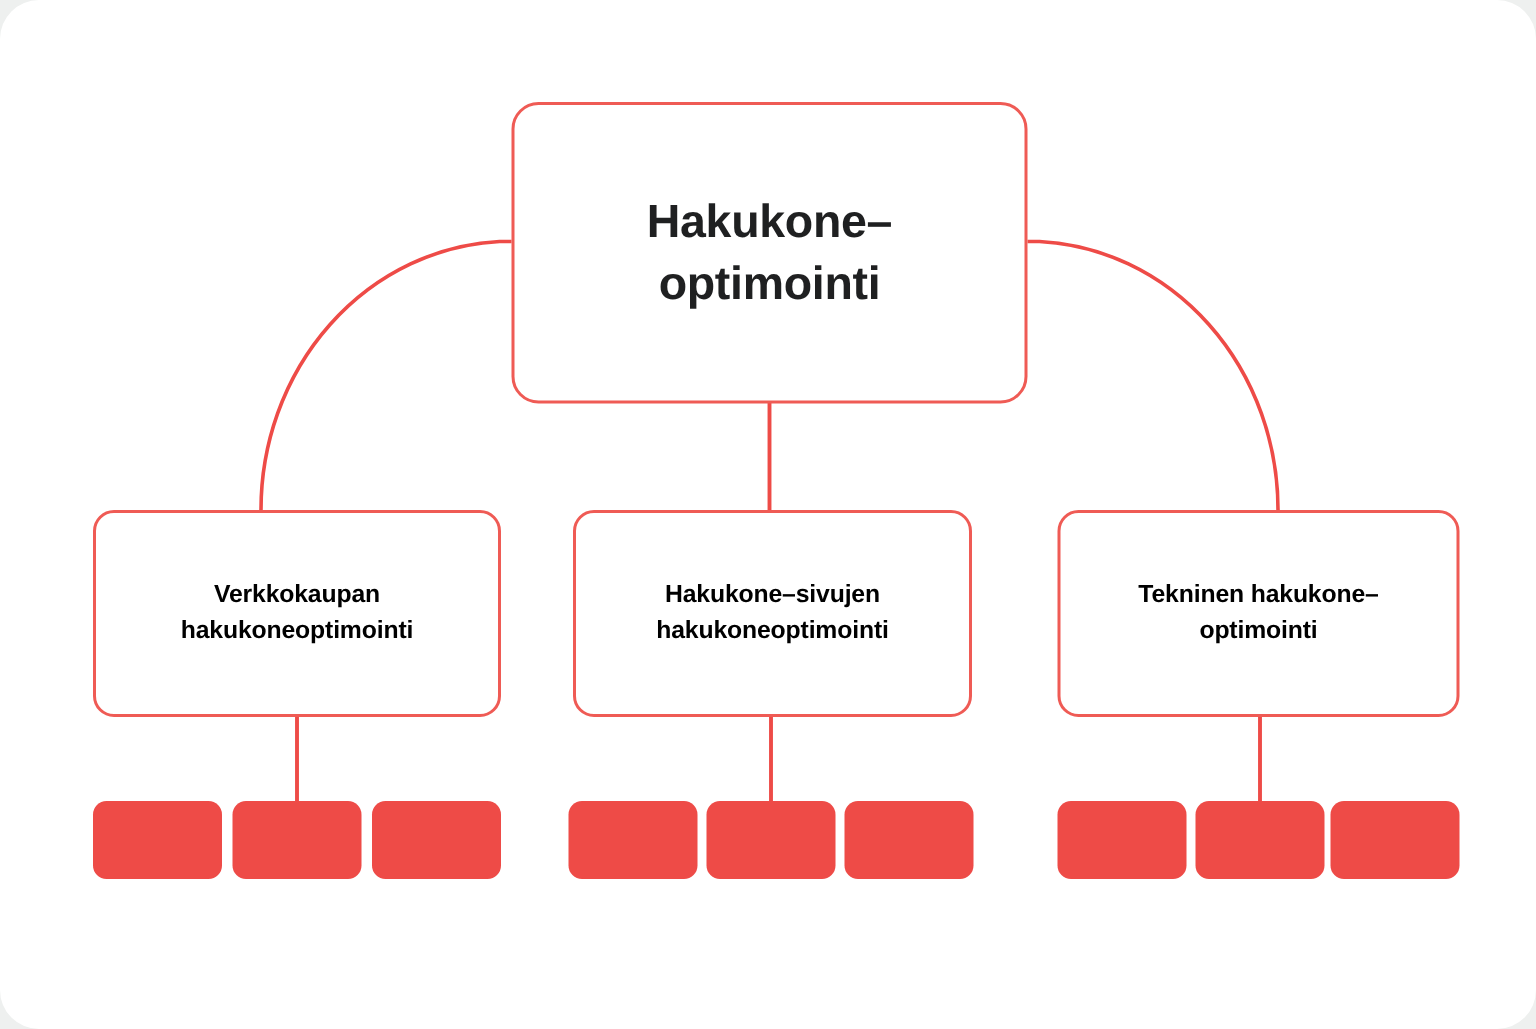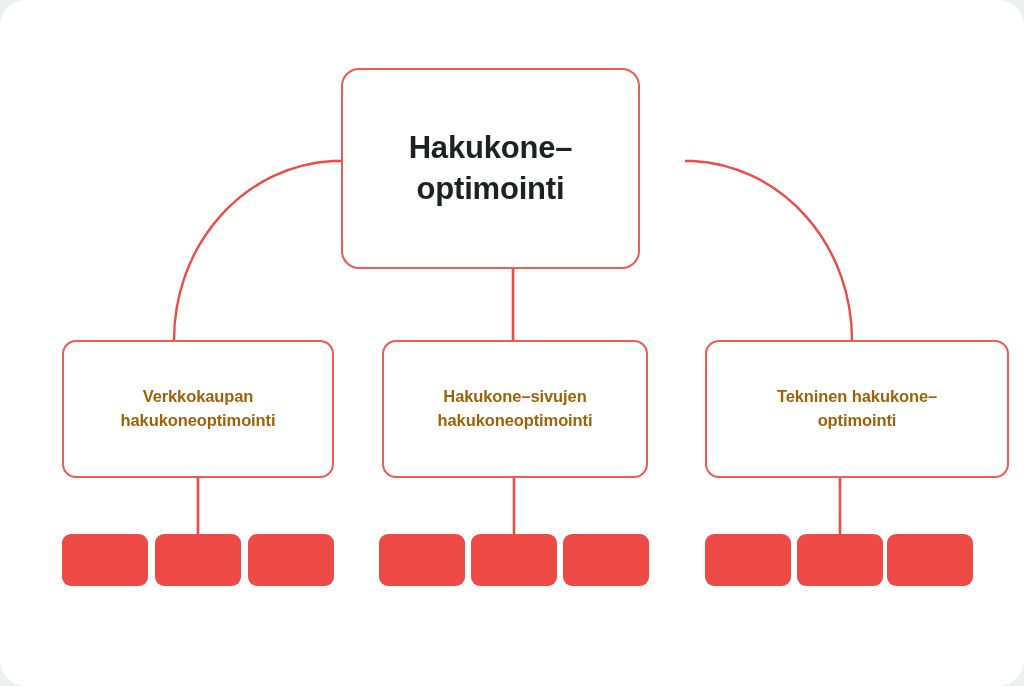--- a/index.html
+++ b/index.html
@@ -57,21 +57,21 @@
     font-size: 31px;
     font-weight: bold;
     color: #1f2021;
     line-height: 1.32;
     letter-spacing: -0.2px;
   }
 
   .node-child .node-label {
     font-size: 16.5px;
     font-weight: bold;
-    color: #a16207;
+    color: #000000;
     line-height: 1.45;
     letter-spacing: -0.1px;
   }
 
   .leaf {
     position: absolute;
     box-sizing: border-box;
     background: #ee4b47;
     border-radius: 9px;
   }
@@ -87,42 +87,42 @@
 
     <path d="M 685 161 L 693 161 A 167 179 0 0 1 852 340 L 852 340" fill="none" stroke="#ee4b47" stroke-width="2.4"></path>
 
     <line x1="513" y1="268" x2="513" y2="341" stroke="#ee4b47" stroke-width="2.6"></line>
 
     <line x1="198" y1="477" x2="198" y2="535" stroke="#ee4b47" stroke-width="2.6"></line>
     <line x1="514" y1="477" x2="514" y2="535" stroke="#ee4b47" stroke-width="2.6"></line>
     <line x1="840" y1="477" x2="840" y2="535" stroke="#ee4b47" stroke-width="2.6"></line>
   </svg>
 
-  <div class="node node-outline node-root" style="left:341px; top:68px; width:299px; height:201px;">
+  <div class="node node-outline node-root" style="left:341px; top:68px; width:344px; height:201px;">
     <div class="node-label">
       <div>Hakukone–</div>
       <div>optimointi</div>
     </div>
   </div>
 
   <div class="node node-outline node-child" style="left:62px; top:340px; width:272px; height:138px;">
     <div class="node-label">
       <div>Verkkokaupan</div>
       <div>hakukoneoptimointi</div>
     </div>
   </div>
 
   <div class="node node-outline node-child" style="left:382px; top:340px; width:266px; height:138px;">
     <div class="node-label">
       <div>Hakukone–sivujen</div>
       <div>hakukoneoptimointi</div>
     </div>
   </div>
 
-  <div class="node node-outline node-child" style="left:705px; top:340px; width:304px; height:138px;">
+  <div class="node node-outline node-child" style="left:705px; top:340px; width:268px; height:138px;">
     <div class="node-label">
       <div>Tekninen hakukone–</div>
       <div>optimointi</div>
     </div>
   </div>
 
   <div class="leaf" style="left:62px;  top:534px; width:86px; height:52px;"></div>
   <div class="leaf" style="left:155px; top:534px; width:86px; height:52px;"></div>
   <div class="leaf" style="left:248px; top:534px; width:86px; height:52px;"></div>
 

